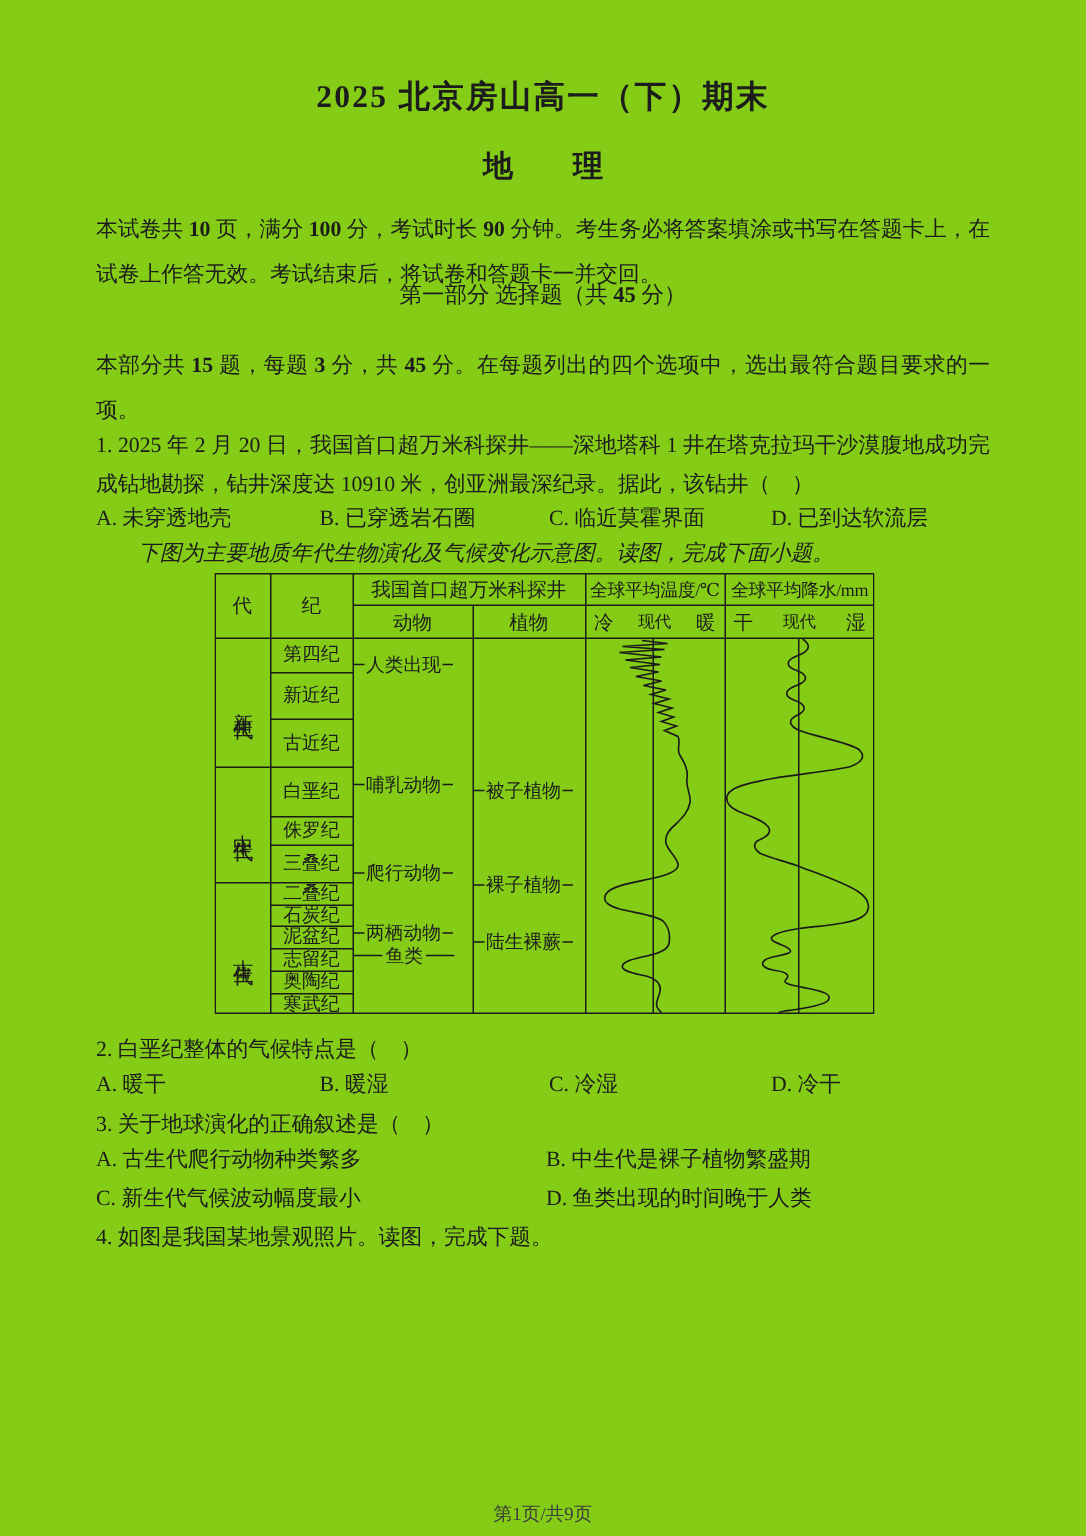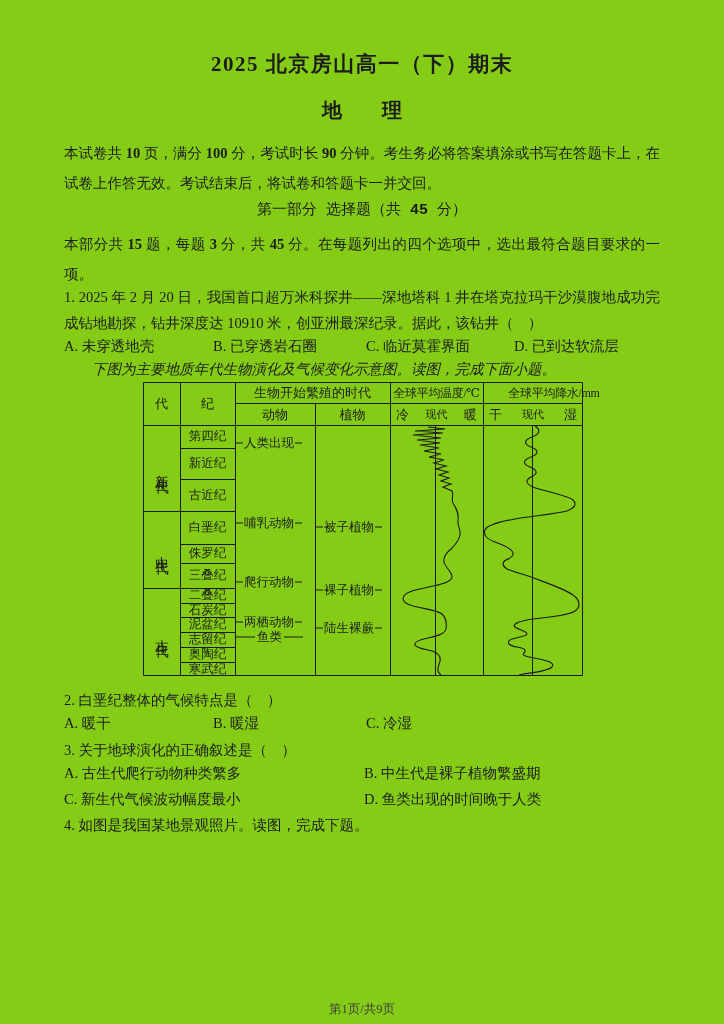--- a/index.html
+++ b/index.html
@@ -36,21 +36,21 @@
 </head>
 <body>
 
 <div class="page">
 
   <div class="abs title">2025 北京房山高一（下）期末</div>
   <div class="abs subject">地　　理</div>
 
   <div class="abs para" style="top:138px;"><span>本试卷共 </span><b>10</b><span> 页，满分 </span><b>100</b><span> 分，考试时长 </span><b>90</b><span> 分钟。考生务必将答案填涂或书写在答题卡上，在试卷上作答无效。考试结束后，将试卷和答题卡一并交回。</span></div>
 
-  <div class="abs heading" style="top:198px;font-family:Liberation Mono, monospace;"><span>第一部分 选择题（共 </span><b>45</b><span> 分）</span></div>
+  <div class="abs heading" style="top:184px;"><span>第一部分 选择题（共 </span><b>45</b><span> 分）</span></div>
 
   <div class="abs para" style="top:229px;"><span>本部分共 </span><b>15</b><span> 题，每题 </span><b>3</b><span> 分，共 </span><b>45</b><span> 分。在每题列出的四个选项中，选出最符合题目要求的一项。</span></div>
 
   <div class="abs para qtext" style="top:284px;">1. 2025 年 2 月 20 日，我国首口超万米科探井——深地塔科 1 井在塔克拉玛干沙漠腹地成功完成钻地勘探，钻井深度达 10910 米，创亚洲最深纪录。据此，该钻井（　）</div>
 
   <div class="abs opts4" style="top:335px;">
     <span>A. 未穿透地壳</span>
     <span>B. 已穿透岩石圈</span>
     <span>C. 临近莫霍界面</span>
     <span>D. 已到达软流层</span>
@@ -127,25 +127,25 @@
           C363 261 367 264 374 265
           C381 266 384 268 381 271
           C378 274 386 275 396 277
           C406 279 412 281 409 285
           C405 289 388 291 380 292 L376 293"></path>
       </g>
     </svg>
 
     <div class="fcell" style="left:0;top:0;width:37px;height:43px;">代</div>
     <div class="fcell" style="left:37px;top:0;width:55px;height:43px;">纪</div>
-    <div class="fcell" style="left:92px;top:0;width:155px;height:22px;">生物开始繁殖的时代</div>
+    <div class="fcell" style="left:92px;top:0;width:155px;height:22px;">我国首口超万米科探井</div>
     <div class="fcell" style="left:92px;top:22px;width:80px;height:21px;">动物</div>
     <div class="fcell" style="left:172px;top:22px;width:75px;height:21px;">植物</div>
     <div class="fcell fsmall" style="left:247px;top:0;width:93px;height:22px;">全球平均温度/℃</div>
-    <div class="fcell fsmall" style="left:340px;top:0;width:100px;height:22px;margin-left:21px;">全球平均降水/mm</div>
+    <div class="fcell fsmall" style="left:340px;top:0;width:100px;height:22px;">全球平均降水/mm</div>
     <div class="fsub" style="left:247px;top:22px;width:93px;height:21px;">
       <span>冷</span>
       <span class="modern">现代</span>
       <span>暖</span>
     </div>
     <div class="fsub" style="left:340px;top:22px;width:100px;height:21px;">
       <span>干</span>
       <span class="modern">现代</span>
       <span>湿</span>
     </div>
@@ -181,20 +181,21 @@
     <div class="ann" style="left:181px;top:137px;">被子植物</div>
     <div class="ann" style="left:181px;top:200px;">裸子植物</div>
     <div class="ann" style="left:181px;top:238px;">陆生裸蕨</div>
   </div>
 
   <div class="abs para qtext" style="top:687px;">2. 白垩纪整体的气候特点是（　）</div>
   <div class="abs opts4" style="top:712px;">
     <span>A. 暖干</span>
     <span>B. 暖湿</span>
     <span>C. 冷湿</span>
+    <span>D. 冷干</span>
   </div>
 
   <div class="abs para qtext" style="top:737px;">3. 关于地球演化的正确叙述是（　）</div>
   <div class="abs opts2" style="top:762px;">
     <span>A. 古生代爬行动物种类繁多</span>
     <span>B. 中生代是裸子植物繁盛期</span>
   </div>
   <div class="abs opts2" style="top:788px;">
     <span>C. 新生代气候波动幅度最小</span>
     <span>D. 鱼类出现的时间晚于人类</span>

